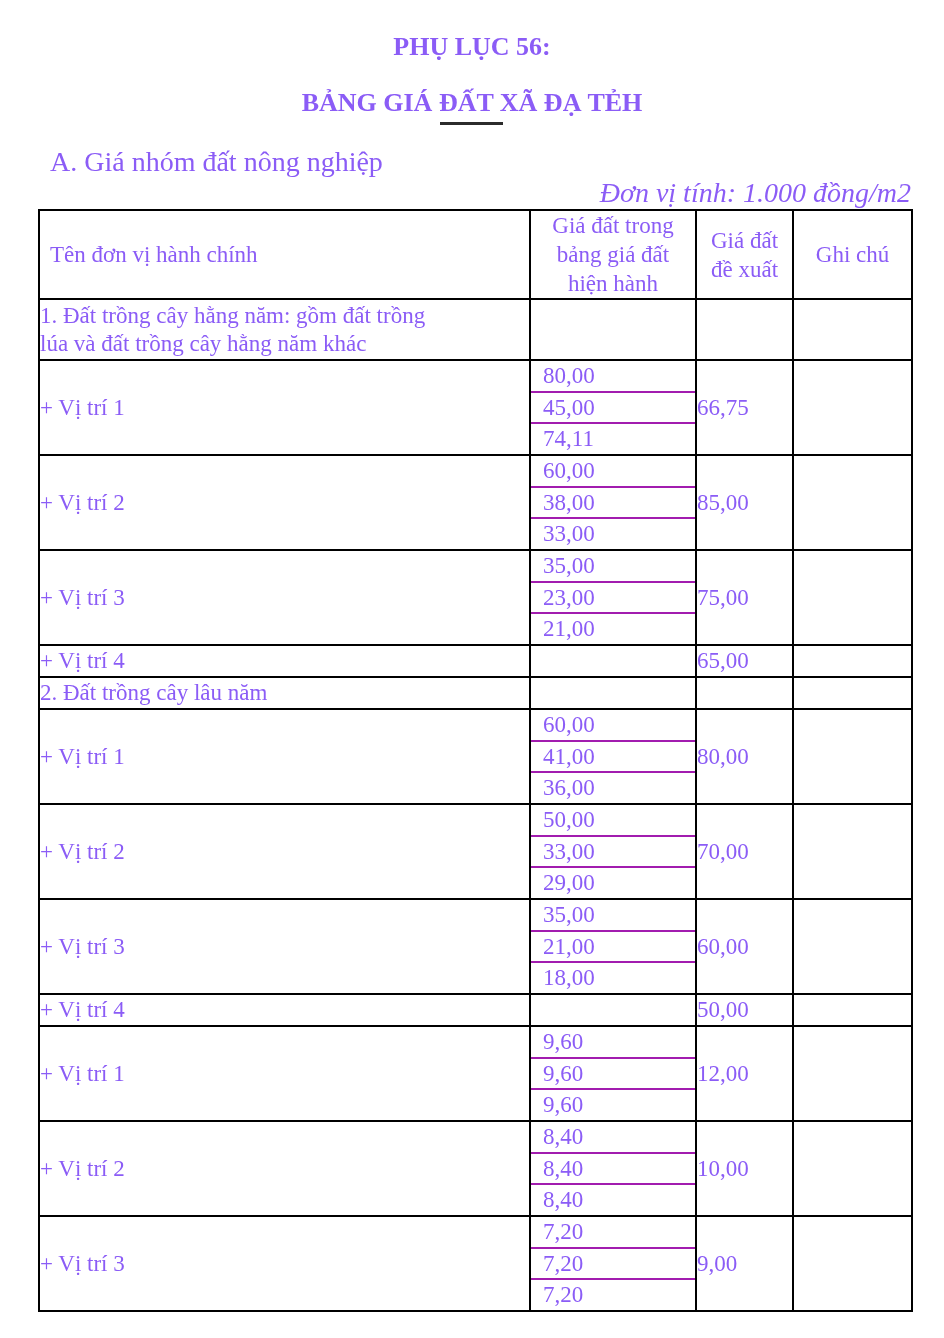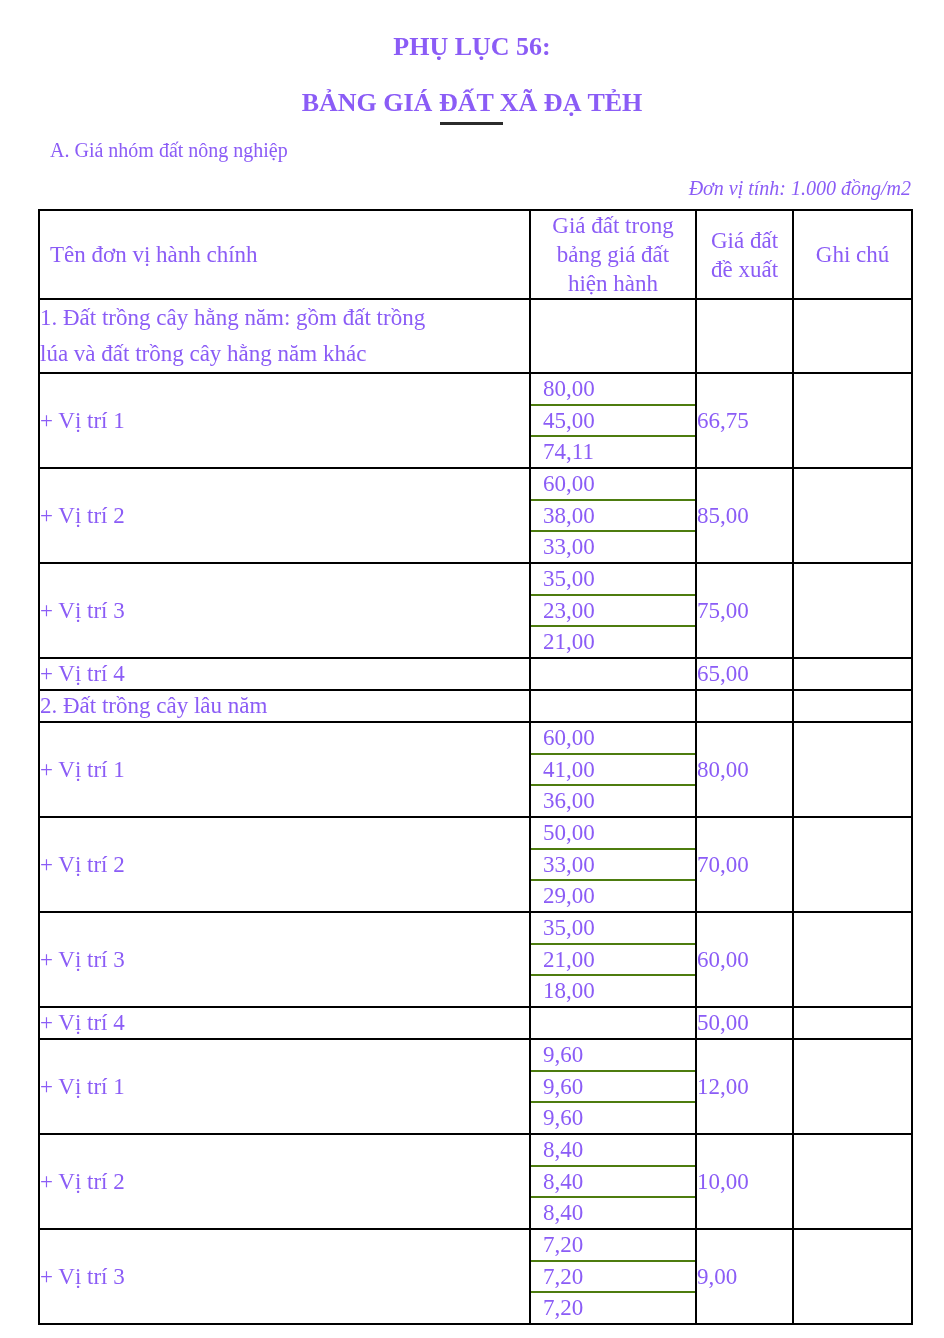--- a/index.html
+++ b/index.html
@@ -7,38 +7,38 @@
     position:relative;width:944px;height:1338px;background:#ffffff;
     font-family:Liberation Serif, serif;color:#8b5cf6;overflow:hidden;
   }
   .doc-title{
     position:absolute;left:33px;width:878px;text-align:center;
     font-weight:bold;font-size:26px;line-height:30px;white-space:nowrap;
   }
   .title-appendix{top:32px;}
   .title-main{top:88px;}
   .title-rule{position:absolute;left:440px;top:122px;width:63px;height:3px;background:#2b2b2b;}
-  .section-heading{position:absolute;left:50px;top:139px;font-size:20px;}
-  .unit-note{position:absolute;right:33px;top:177px;font-size:20px;font-style:italic;}
+  .section-heading{position:absolute;left:50px;top:146px;font-size:28px;}
+  .unit-note{position:absolute;right:33px;top:177px;font-size:28px;font-style:italic;}
   table.price-table{
     position:absolute;left:38px;top:209px;width:873px;
     border-collapse:collapse;table-layout:fixed;font-size:23px;
   }
   .price-table th,.price-table td{border:2px solid #000;padding:0;font-weight:normal;}
   .price-table thead tr{height:88px;}
   .price-table th{text-align:center;vertical-align:middle;line-height:29px;white-space:pre-line;}
   .price-table th.h-col1{text-align:left;padding-left:10px;white-space:normal;}
   tr.row-section-tall{height:61px;}
-  tr.row-section-tall .cell-label{line-height:36px;white-space:pre-line;margin-left:36px;}
+  tr.row-section-tall .cell-label{line-height:28px;white-space:pre-line;margin-left:36px;}
   tr.row-section-single,tr.row-position-single{height:32px;border-radius:8px;}
   .cell-label{padding-left:10px;vertical-align:middle;}
   .cell-prices{padding:0;vertical-align:top;}
   .subwrap{display:flex;flex-direction:column;height:93px;}
   .subcell{flex:1;display:flex;align-items:center;padding-left:12px;}
-  .subcell + .subcell{border-top:2px solid #4d7c0f;}
+  .subcell + .subcell{border-top:2px solid #a21caf;}
   .cell-proposed{vertical-align:middle;padding-left:8px;}
   .cell-note{vertical-align:middle;}
 </style>
 </head>
 <body>
 
 <div class="page">
 
   <div class="doc-title title-appendix">PHỤ LỤC 56:</div>
   <div class="doc-title title-main">BẢNG GIÁ ĐẤT XÃ ĐẠ TẺH</div>

